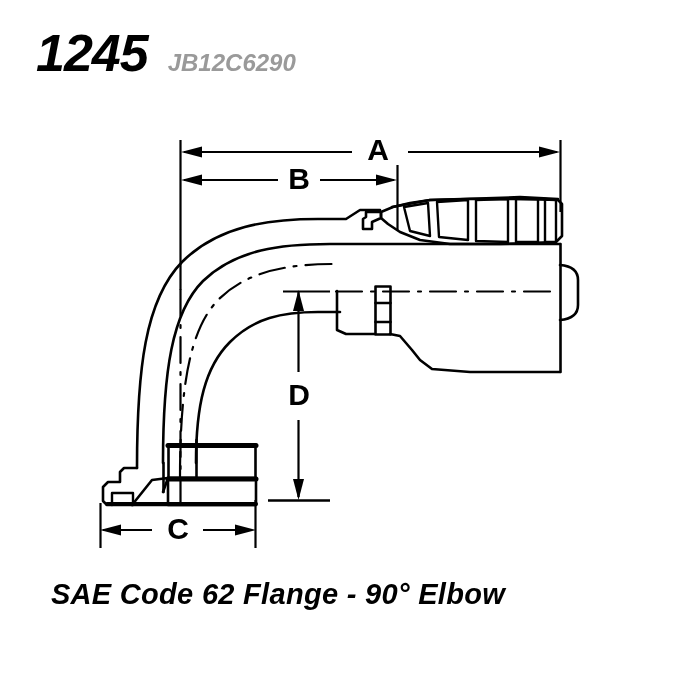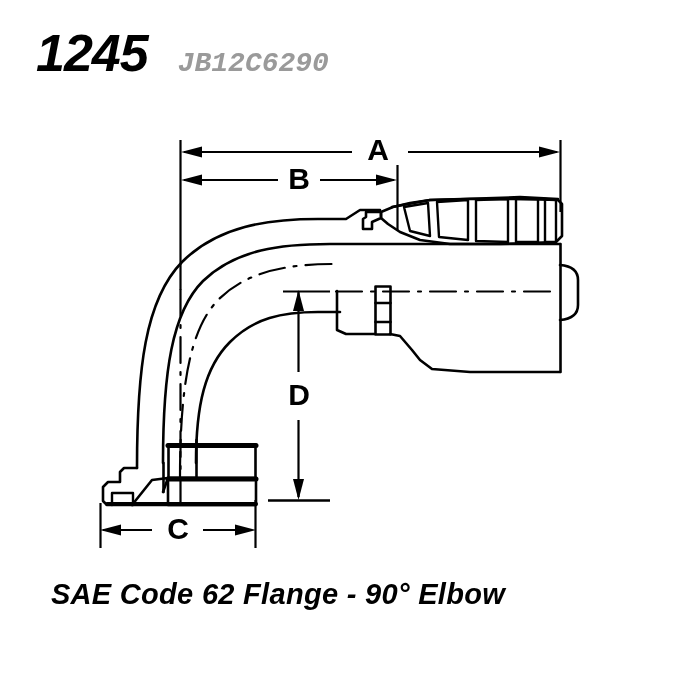--- a/index.html
+++ b/index.html
@@ -16,35 +16,35 @@
     height: 684px;
     background: #ffffff;
     overflow: hidden;
   }
   .title-row {
     position: absolute;
     left: 36px;
     top: 27px;
     display: flex;
     align-items: baseline;
-    gap: 30px;
+    gap: 20px;
     white-space: nowrap;
   }
   .part-number {
     font-family: "Liberation Sans", sans-serif;
     font-size: 52px;
     font-weight: bold;
     font-style: italic;
     color: #000000;
     letter-spacing: -1px;
     line-height: 1;
   }
   .part-code {
-    font-family: Liberation Mono, monospace;
-    font-size: 28px;
+    font-family: Liberation Sans, sans-serif;
+    font-size: 24px;
     font-weight: bold;
     font-style: italic;
     color: #9a9a9a;
     letter-spacing: 0px;
     line-height: 1;
   }
   .caption {
     position: absolute;
     left: 0;
     top: 578px;

